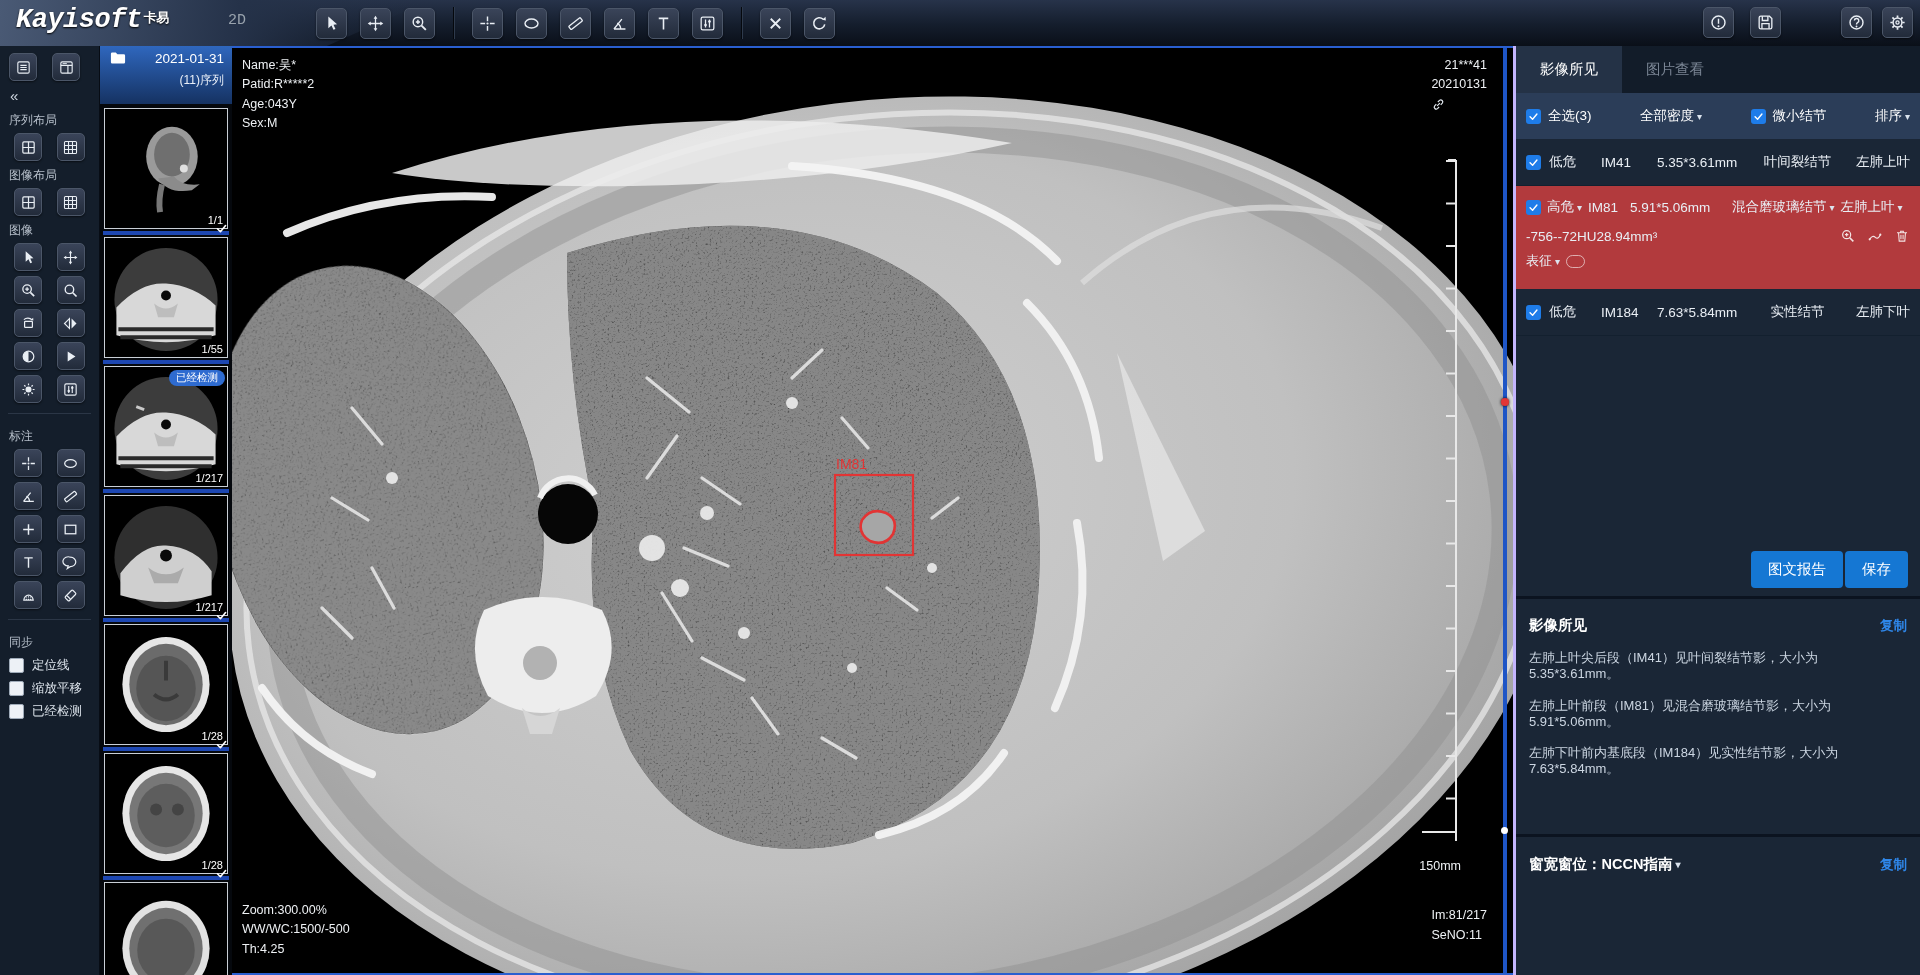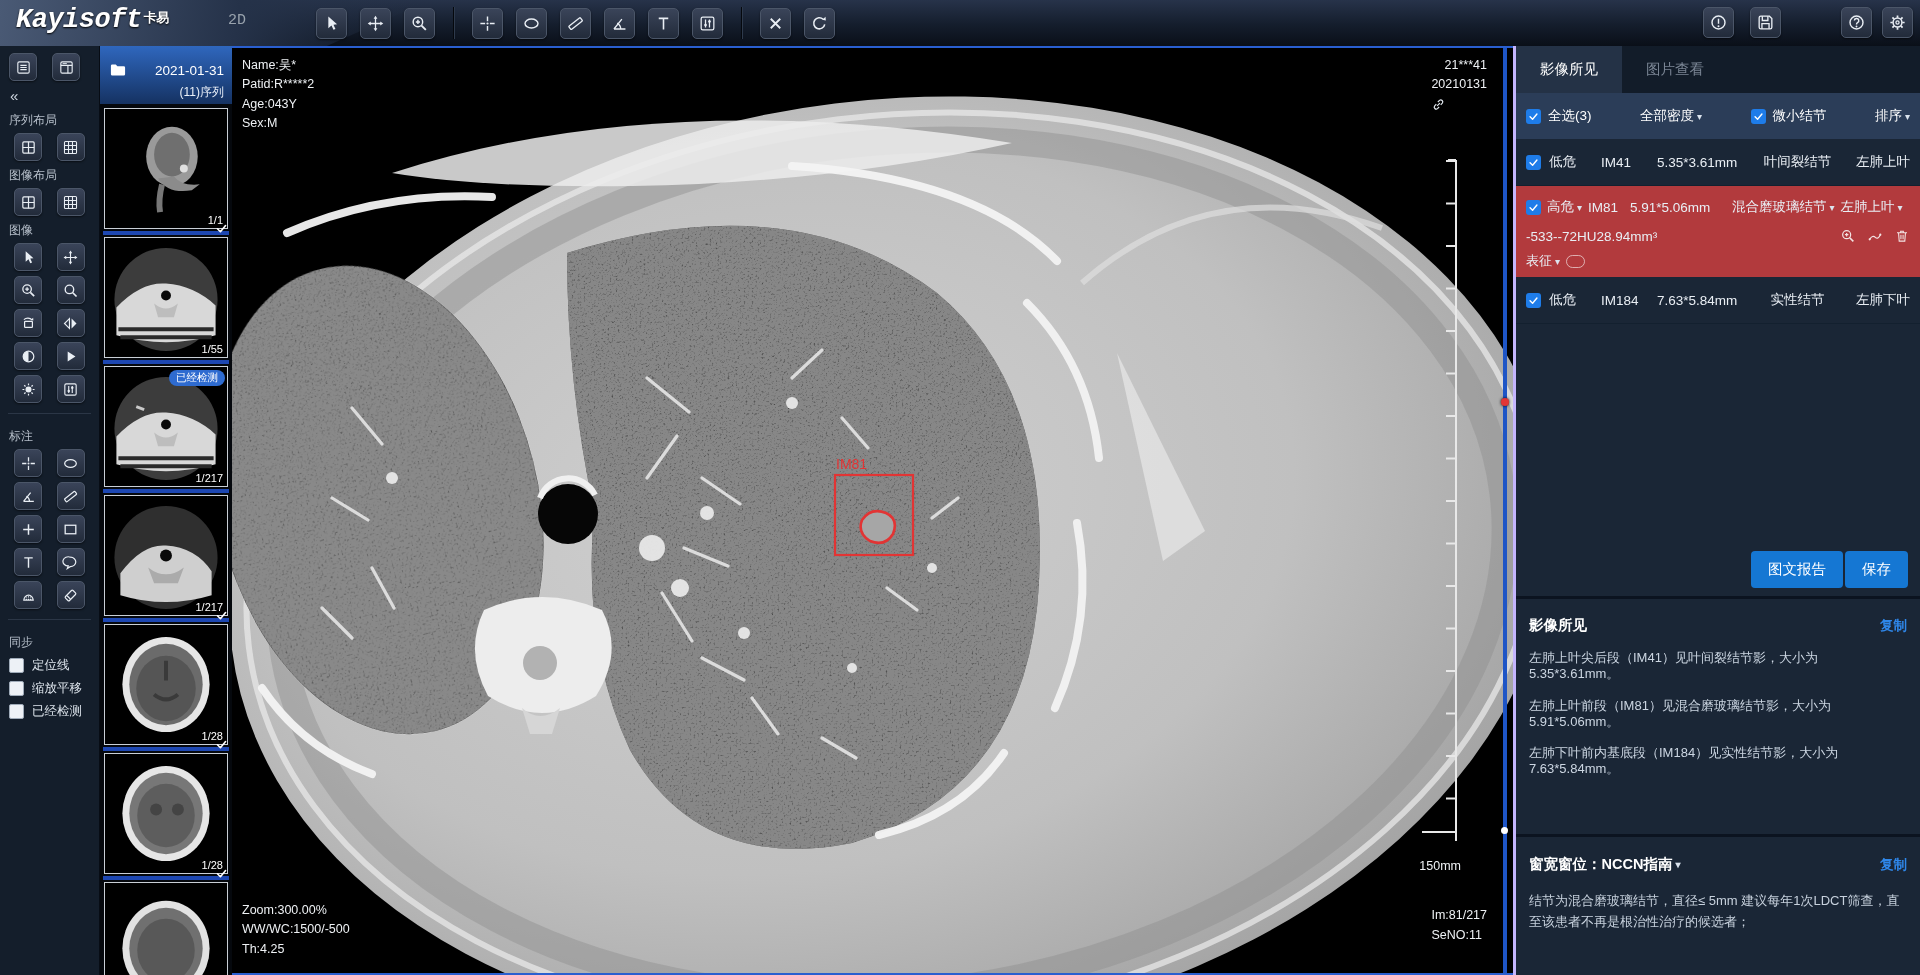--- a/index.html
+++ b/index.html
@@ -33,21 +33,21 @@
   .collapse{color:#cdd5de;font-size:15px;padding:0 10px 2px;line-height:18px}
   .sec{color:#b6bfca;font-size:12px;padding:5px 9px 3px}
   .sb-grid{display:grid;grid-template-columns:1fr 1fr;justify-items:center;row-gap:5px;padding:1px 7px}
   .divider{height:1px;background:#2b3646;margin:9px 8px}
   .syncrow{display:flex;align-items:center;gap:8px;padding:3px 9px;font-size:12.5px;color:#dde4ec}
   .cb{width:13px;height:13px;background:#edf1f6;border:1px solid #9fabb9;border-radius:2px;flex:0 0 auto}
   
   .thumbs{position:absolute;left:100px;top:46px;width:132px;bottom:0;background:#05080d;
           display:flex;flex-direction:column;overflow:hidden}
   .th-head{height:58px;flex:0 0 auto;background:linear-gradient(180deg,#2f67be,#153262);
-           color:#fff;padding:14px 8px 0;box-sizing:border-box}
+           color:#fff;padding:2px 8px 0;box-sizing:border-box}
   .th-head .row1{display:flex;align-items:center;justify-content:space-between;font-size:13.5px}
   .th-head .row2{text-align:right;font-size:12px;color:#e9eff8;margin-top:4px}
   .th-list{flex:1;padding:4px 3px 0}
   .thumb{position:relative;height:121px;border:1px solid #c9cfd6;background:#000;margin:0 1px;box-sizing:border-box}
   .thumb svg{width:100%;height:100%}
   .thumb .lab{position:absolute;right:4px;bottom:2px;font-size:11px;color:#fff;text-shadow:0 0 3px #000}
   .thumb .badge{position:absolute;top:3px;right:2px;background:#2e6bd0;color:#fff;font-size:10.5px;
                 padding:1px 7px;border-radius:9px;white-space:nowrap}
   .tsep2{position:relative;height:4px;background:#1d47b2;margin:2px 0}
   .tsep2 .ck{position:absolute;right:1px;top:-9px;color:#fff;width:13px;height:13px}
@@ -80,21 +80,21 @@
   .sp{flex:1}
   .chkb{width:15px;height:15px;border-radius:3px;background:#1e7ce9;display:inline-flex;
         align-items:center;justify-content:center;color:#fff;flex:0 0 auto}
   .chkb svg{width:11px;height:11px}
   .caret{font-size:10px;color:#dbe4ee;margin-left:3px}
   .drop{display:inline-flex;align-items:center}
   .nrow{display:flex;align-items:center;gap:8px;padding:0 10px;height:46px;font-size:13.5px;
         color:#e9eef4;border-bottom:1px solid #13202f;white-space:nowrap}
   .c-risk{width:44px}.c-id{width:48px}.c-size{width:98px}
   .c-type{flex:1;text-align:center}.c-loc{width:70px;text-align:right}
-  .nrow.sel{display:block;height:auto;background:#b23a3d;border-bottom:none;padding:5px 10px 4px}
+  .nrow.sel{display:block;height:auto;background:#b23a3d;border-bottom:none;padding:5px 10px 16px}
   .sel .l1{display:flex;align-items:center;gap:6px;height:32px;font-size:13.5px}
   .sel .l1 .c-size{width:96px}
   .sel .l2{display:flex;align-items:center;justify-content:space-between;height:26px;font-size:13.5px}
   .icgrp{display:flex;gap:11px;color:#f3e4e4;align-items:center}
   .icgrp svg{width:16px;height:16px}
   .sel .l3{display:flex;align-items:center;gap:6px;height:24px;font-size:13px}
   .chip{width:17px;height:11px;border:1px solid #eed6d6;border-radius:7px;opacity:.75}
   .btnrow{position:absolute;top:505px;right:12px;display:flex;gap:2px}
   .pbtn{background:#1577d3;color:#fff;font-size:14.5px;padding:9px 17px;border-radius:4px;border:none;white-space:nowrap}
   .rdivider{position:absolute;left:0;right:0;height:3px;background:#0b1320}
@@ -783,21 +783,21 @@
       <span class="drop">
         <span>混合磨玻璃结节</span>
         <span class="caret">▾</span>
       </span>
       <span class="drop">
         <span>左肺上叶</span>
         <span class="caret">▾</span>
       </span>
     </div>
     <div class="l2">
-      <span>-533--72HU28.94mm³</span>
+      <span>-756--72HU28.94mm³</span>
       <span class="icgrp">
         <span>
             <svg viewBox="0 0 24 24">
               <use href="#i-zoomin"></use>
             </svg>
           </span>
         <span>
             <svg viewBox="0 0 24 24">
               <use href="#i-route"></use>
             </svg>
@@ -853,15 +853,14 @@
   <div class="advice">
     <div class="ahead">
       <span>窗宽窗位：</span>
       <span class="drop">
         <span>NCCN指南</span>
         <span class="caret">▾</span>
       </span>
       <span class="sp"></span>
       <span class="copy">复制</span>
     </div>
-    <div class="atext">结节为混合磨玻璃结节，直径≤ 5mm 建议每年1次LDCT筛查，直至该患者不再是根治性治疗的候选者；</div>
   </div>
 </div>
 
 </body></html>

